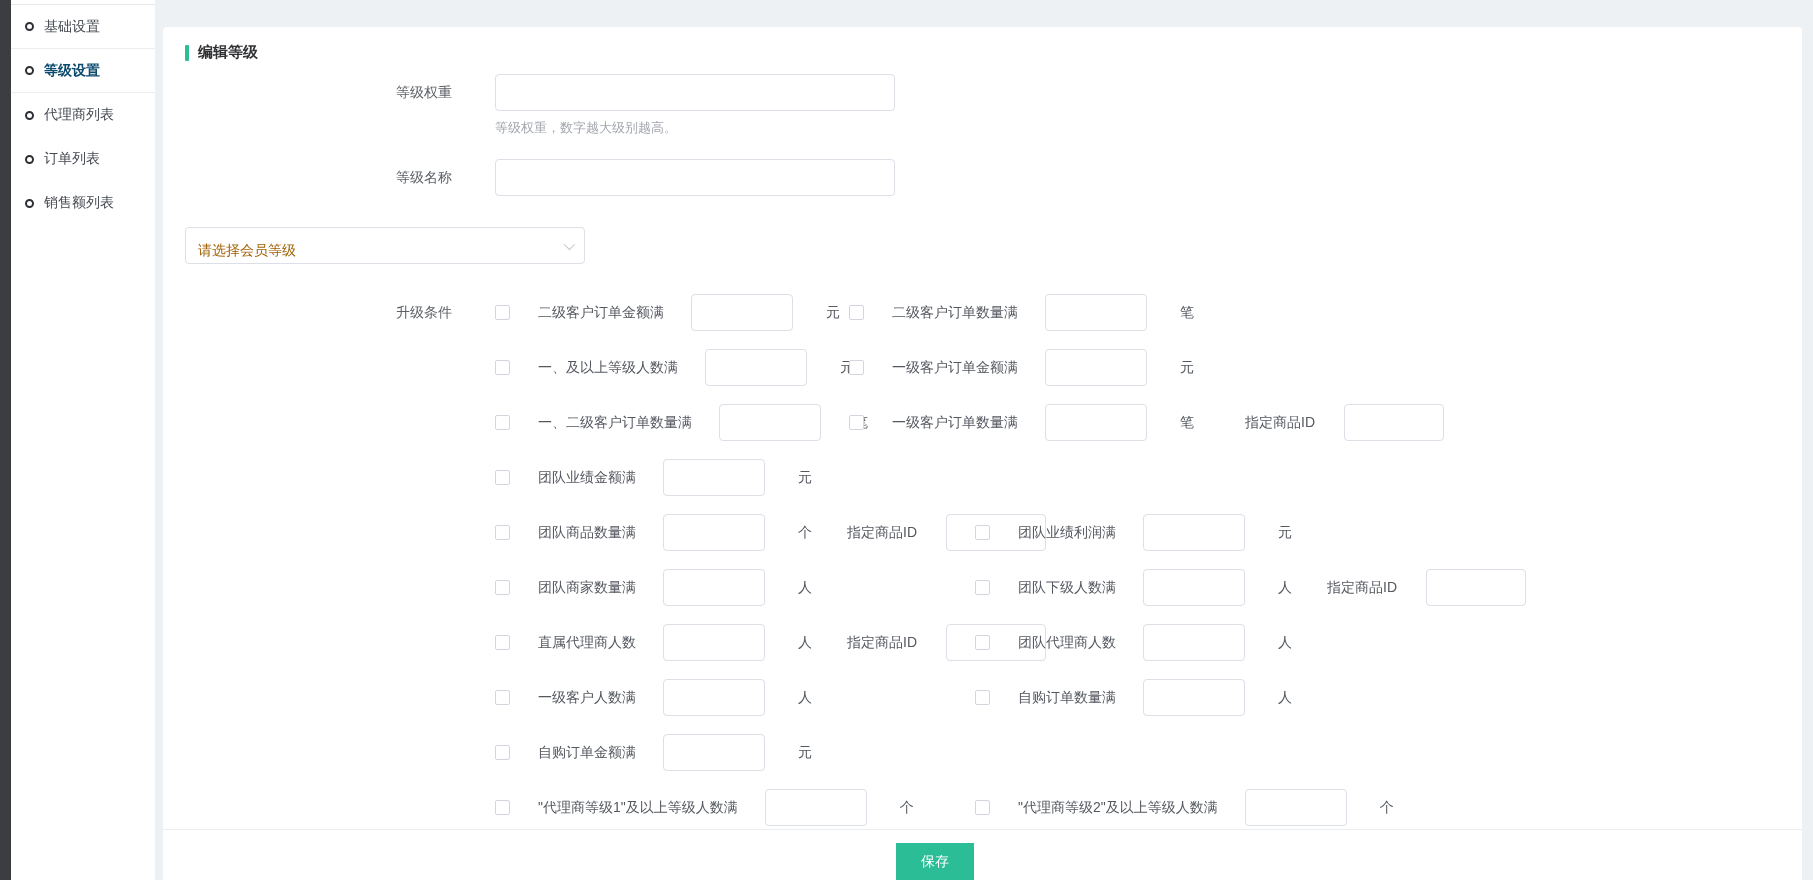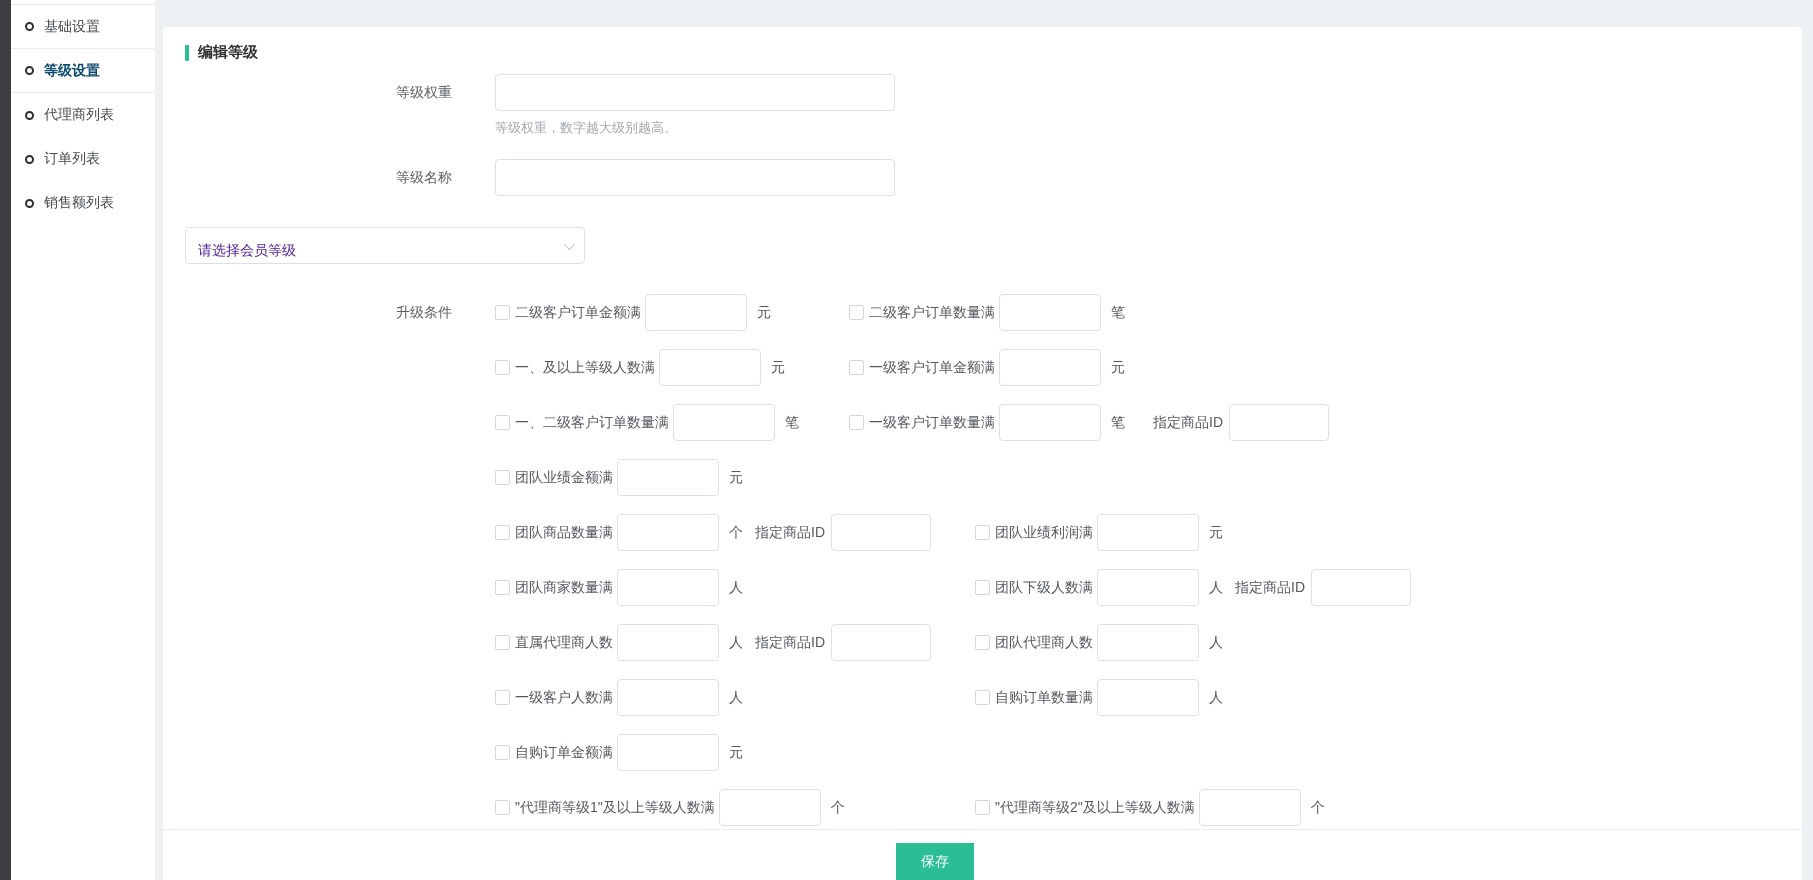--- a/index.html
+++ b/index.html
@@ -52,31 +52,31 @@
   .input-lg {
     width:400px; height:37px; border:1px solid #dcdfe6; border-radius:4px;
     padding:0 12px; font-size:14px; color:#333; outline:none; background:#fff;
   }
   .hint { margin-top:8px; font-size:13px; color:#a3a7ae; }
   .select-box {
     width:400px; height:37px; border:1px solid #dcdfe6; border-radius:4px;
     display:flex; align-items:center; justify-content:space-between;
     padding:0 12px; cursor:pointer; background:#fff;
   }
-  .select-placeholder { font-size:14px; color:#4c1d95;margin-top:10px; }
+  .select-placeholder { font-size:14px; color:#a16207;margin-top:10px; }
   .chevron-down {
     width:8px; height:8px; border-right:1.5px solid #c0c4cc;
     border-bottom:1.5px solid #c0c4cc; transform:rotate(45deg) translateY(-2px);
   }
   .mb22 { margin-bottom:22px; }
   .mb31 { margin-bottom:31px; }
   .mb30 { margin-bottom:30px; }
 
   .cond-row { display:flex; align-items:center; height:37px; margin-bottom:18px; }
-  .cond-cell { display:flex; align-items:center; }
+  .cond-cell { display:flex; align-items:center;gap:23px; }
   .cond-row.narrow .cond-cell.first { width:354px; }
   .cond-row.wide   .cond-cell.first { width:480px; }
   .checkbox {
     appearance:none; -webkit-appearance:none; flex:none;
     width:15px; height:15px; border:1px solid #d3d6dd; border-radius:2px;
     margin:0 5px 0 0; background:#fff; cursor:pointer;
   }
   .cond-label { font-size:14px; color:#54585f; white-space:nowrap; }
   .input-sm {
     width:102px; height:37px; border:1px solid #dcdfe6; border-radius:4px;

